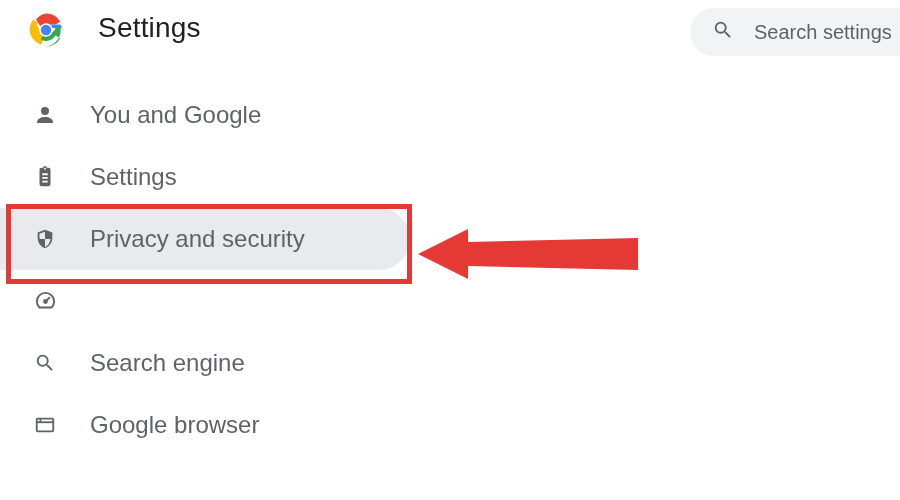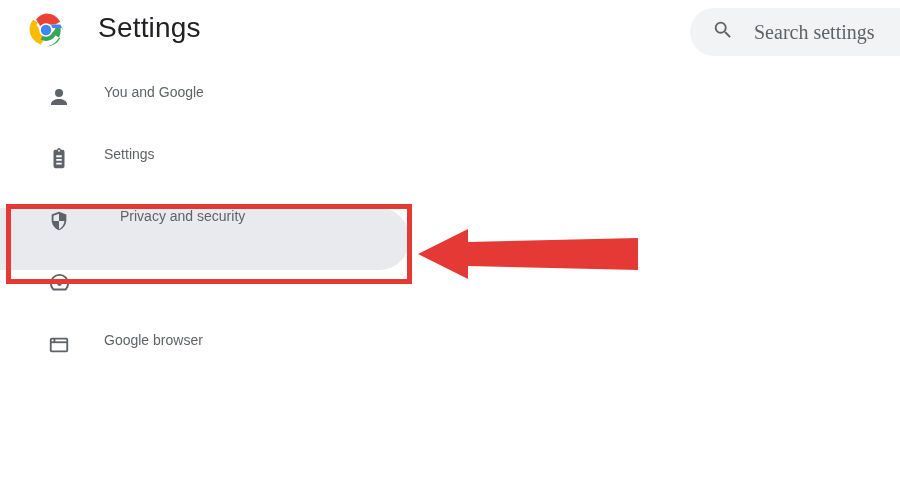--- a/index.html
+++ b/index.html
@@ -40,41 +40,39 @@
       height: 48px;
     }
     .search-box svg { margin-right: 20px; }
     .search-input {
       border: none;
       background: transparent;
       font-size: 20px;
       color: #5f6368;
       outline: none;
       width: 140px;
-      font-family: Liberation Serif, serif;
     }
     .search-input::placeholder { color: #5f6368; }
     .nav {
       padding-top: 18px;
       width: 410px;
     }
     .nav-item {
       display: flex;
-      align-items: flex-start;
+      align-items: center;
       height: 62px;
-      padding-left: 46px;
+      padding-left: 32px;
       border-radius: 0 40px 40px 0;
       cursor: pointer;
-      font-size: 14px;
+      font-size: 24px;
       color: #5f6368;
       font-weight: 500;
     }
     .nav-item.selected {
       background: #e8eaed;
-      gap: 16px;
     }
     .nav-item .icon-wrap {
       width: 26px;
       height: 26px;
       margin-right: 32px;
       display: flex;
       align-items: center;
       justify-content: center;
     }
     .nav-item.selected .label,
@@ -158,20 +156,28 @@
     <span class="icon-wrap">
       <svg width="23" height="23" viewBox="0 0 24 24" fill="none" stroke="#5f6368" stroke-width="2">
         <path d="M12 3a9 9 0 0 0-9 9c0 2.4.94 4.58 2.47 6.2h13.06A8.97 8.97 0 0 0 21 12a9 9 0 0 0-9-9z"></path>
         <line x1="12" y1="12" x2="16" y2="8" stroke-linecap="round"></line>
         <circle cx="12" cy="12" r="1.5" fill="#5f6368"></circle>
       </svg>
     </span>
   </div>
 
 
+  <div class="nav-item">
+    <span class="icon-wrap">
+      <svg width="22" height="22" viewBox="0 0 24 24" fill="#5f6368">
+        <path d="M15.5 14h-.79l-.28-.27a6.47 6.47 0 0 0 1.57-4.23 6.5 6.5 0 1 0-6.5 6.5c1.61 0 3.09-.59 4.23-1.57l.27.28v.79l5 4.99L20.49 19l-4.99-5zm-6 0a4.5 4.5 0 1 1 0-9 4.5 4.5 0 0 1 0 9z"></path>
+      </svg>
+    </span>
+    <span class="label">Search engine</span>
+  </div>
 
   <div class="nav-item">
     <span class="icon-wrap">
       <svg width="22" height="22" viewBox="0 0 24 24" fill="none" stroke="#5f6368" stroke-width="2">
         <rect x="3" y="5" width="18" height="14" rx="1"></rect>
         <line x1="3" y1="9" x2="21" y2="9"></line>
         <line x1="7" y1="5" x2="7" y2="9"></line>
       </svg>
     </span>
     <span class="label">Google browser</span>

